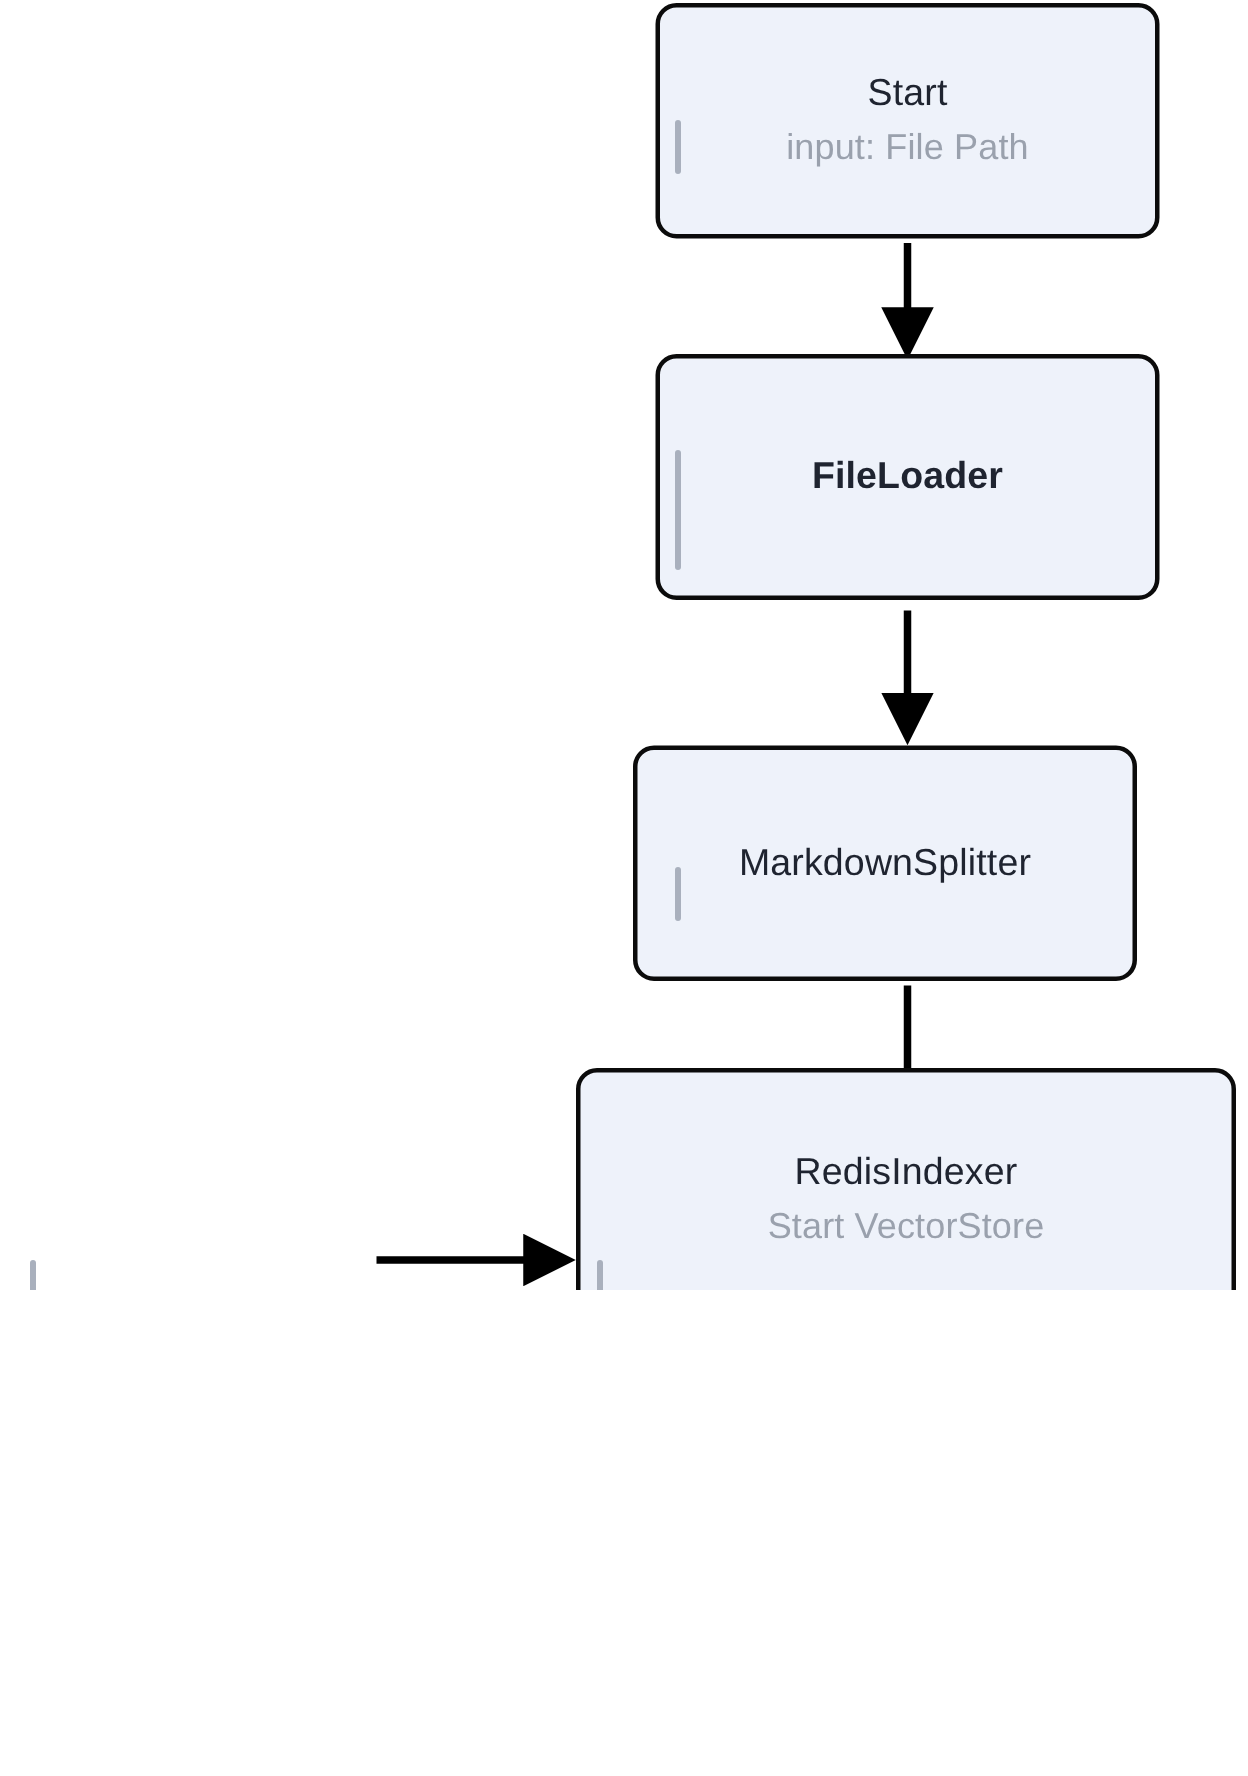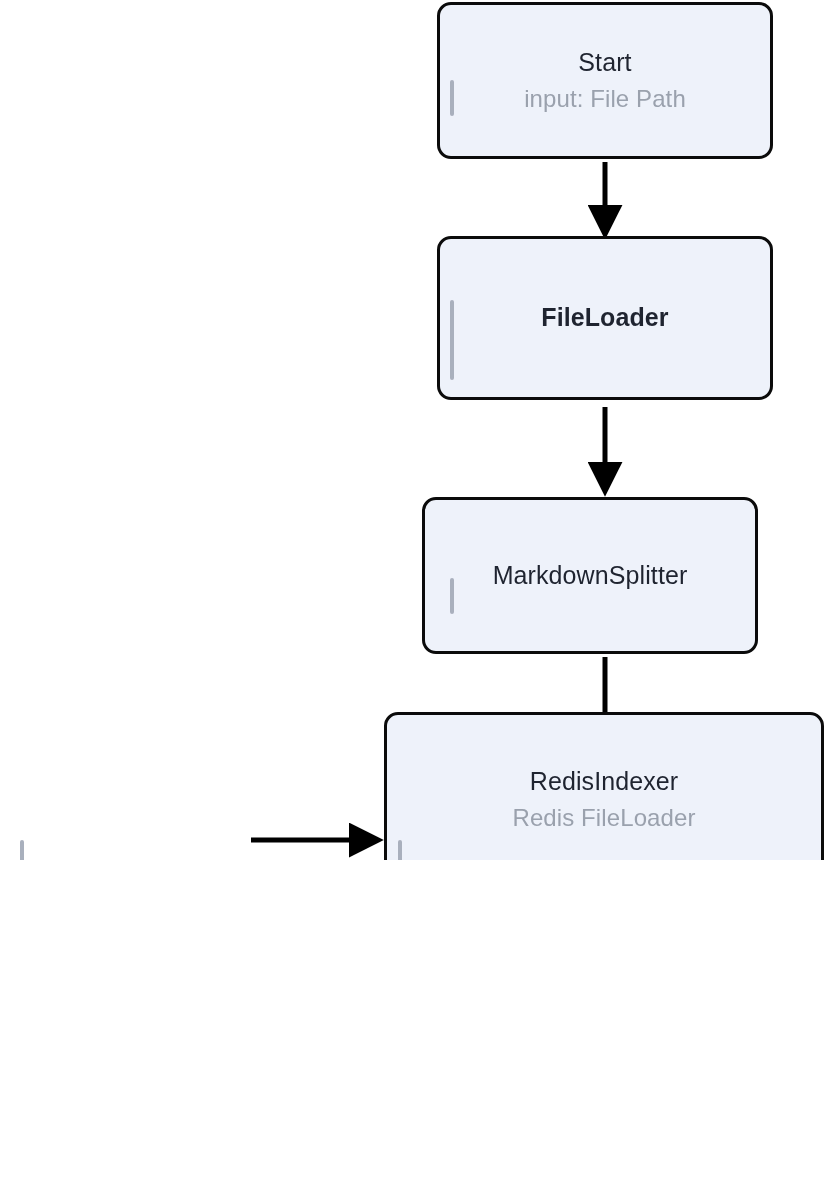--- a/index.html
+++ b/index.html
@@ -88,21 +88,21 @@
   </div>
   <div class="accent-bar" style="left:450px; top:300px; height:80px;"></div>
 
   <div class="node" style="left:422px; top:497px; width:336px; height:157px;">
     <div class="node-title">MarkdownSplitter</div>
   </div>
   <div class="accent-bar" style="left:450px; top:578px; height:36px;"></div>
 
   <div class="node" style="left:384px; top:712px; width:440px; height:176px;">
     <div class="node-title">RedisIndexer</div>
-    <div class="node-desc">Redis FileLoader</div>
+    <div class="node-desc">Start VectorStore</div>
   </div>
   <div class="accent-bar" style="left:398px; top:840px; height:42px;"></div>
 
   <div class="accent-bar" style="left:20px; top:840px; height:42px;"></div>
 
   <div class="node" style="left:486px; top:1026px; width:239px; height:152px;align-items:flex-end;">
     <div class="node-title">End</div>
   </div>
 
 </div>

